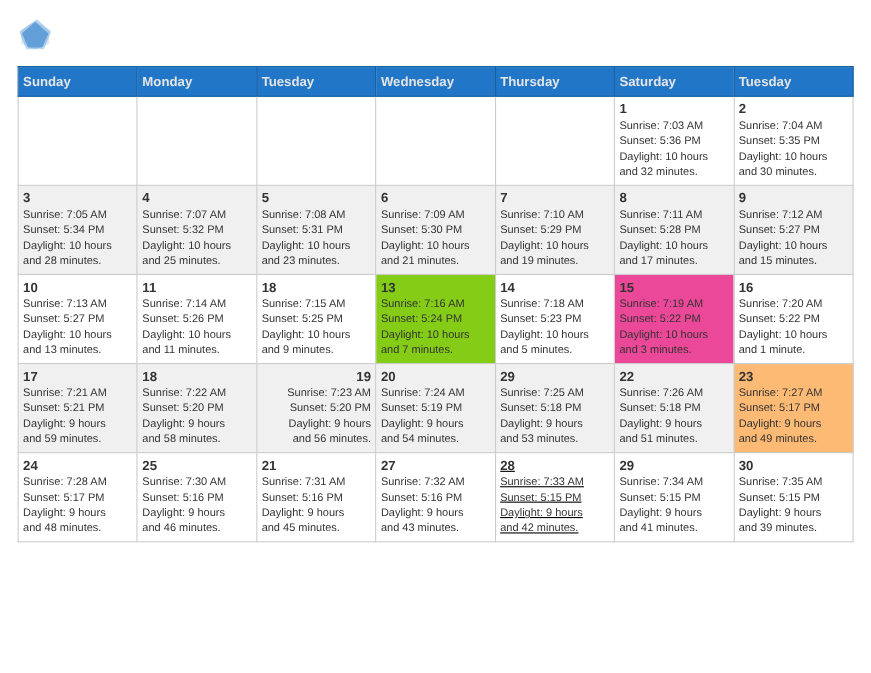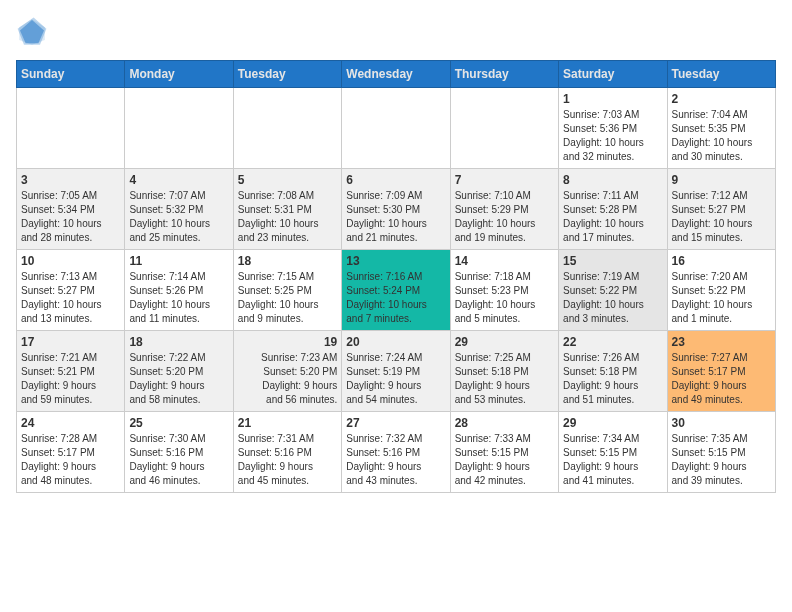--- a/index.html
+++ b/index.html
@@ -178,29 +178,29 @@
           <div class="day-info">Sunrise: 7:13 AM<br>Sunset: 5:27 PM<br>Daylight: 10 hours<br>and 13 minutes.</div>
         </td>
         <td style="background: rgb(255, 255, 255);">
           <span class="day-num">11</span>
           <div class="day-info">Sunrise: 7:14 AM<br>Sunset: 5:26 PM<br>Daylight: 10 hours<br>and 11 minutes.</div>
         </td>
         <td style="background: rgb(255, 255, 255);">
           <span class="day-num">18</span>
           <div class="day-info">Sunrise: 7:15 AM<br>Sunset: 5:25 PM<br>Daylight: 10 hours<br>and 9 minutes.</div>
         </td>
-        <td style="background: #14b8a6;">
+        <td style="background: #84cc16;">
           <span class="day-num">13</span>
           <div class="day-info">Sunrise: 7:16 AM<br>Sunset: 5:24 PM<br>Daylight: 10 hours<br>and 7 minutes.</div>
         </td>
         <td style="background: rgb(255, 255, 255);">
           <span class="day-num">14</span>
           <div class="day-info">Sunrise: 7:18 AM<br>Sunset: 5:23 PM<br>Daylight: 10 hours<br>and 5 minutes.</div>
         </td>
-        <td style="background: #e5e5e5;">
+        <td style="background: #ec4899;">
           <span class="day-num">15</span>
           <div class="day-info">Sunrise: 7:19 AM<br>Sunset: 5:22 PM<br>Daylight: 10 hours<br>and 3 minutes.</div>
         </td>
         <td style="background: rgb(255, 255, 255); margin-left: 15px;">
           <span class="day-num">16</span>
           <div class="day-info">Sunrise: 7:20 AM<br>Sunset: 5:22 PM<br>Daylight: 10 hours<br>and 1 minute.</div>
         </td>
       </tr>
       <tr>
         <td style="background: rgb(240, 240, 240);">
@@ -242,21 +242,21 @@
           <div class="day-info">Sunrise: 7:30 AM<br>Sunset: 5:16 PM<br>Daylight: 9 hours<br>and 46 minutes.</div>
         </td>
         <td style="background: rgb(255, 255, 255);">
           <span class="day-num">21</span>
           <div class="day-info">Sunrise: 7:31 AM<br>Sunset: 5:16 PM<br>Daylight: 9 hours<br>and 45 minutes.</div>
         </td>
         <td style="background: rgb(255, 255, 255);">
           <span class="day-num">27</span>
           <div class="day-info">Sunrise: 7:32 AM<br>Sunset: 5:16 PM<br>Daylight: 9 hours<br>and 43 minutes.</div>
         </td>
-        <td style="background: rgb(255, 255, 255);">
+        <td style="background: rgb(255, 255, 255); text-decoration: underline;">
           <span class="day-num">28</span>
           <div class="day-info">Sunrise: 7:33 AM<br>Sunset: 5:15 PM<br>Daylight: 9 hours<br>and 42 minutes.</div>
         </td>
         <td style="background: rgb(255, 255, 255);">
           <span class="day-num">29</span>
           <div class="day-info">Sunrise: 7:34 AM<br>Sunset: 5:15 PM<br>Daylight: 9 hours<br>and 41 minutes.</div>
         </td>
         <td style="background: rgb(255, 255, 255);">
           <span class="day-num">30</span>
           <div class="day-info">Sunrise: 7:35 AM<br>Sunset: 5:15 PM<br>Daylight: 9 hours<br>and 39 minutes.</div>

